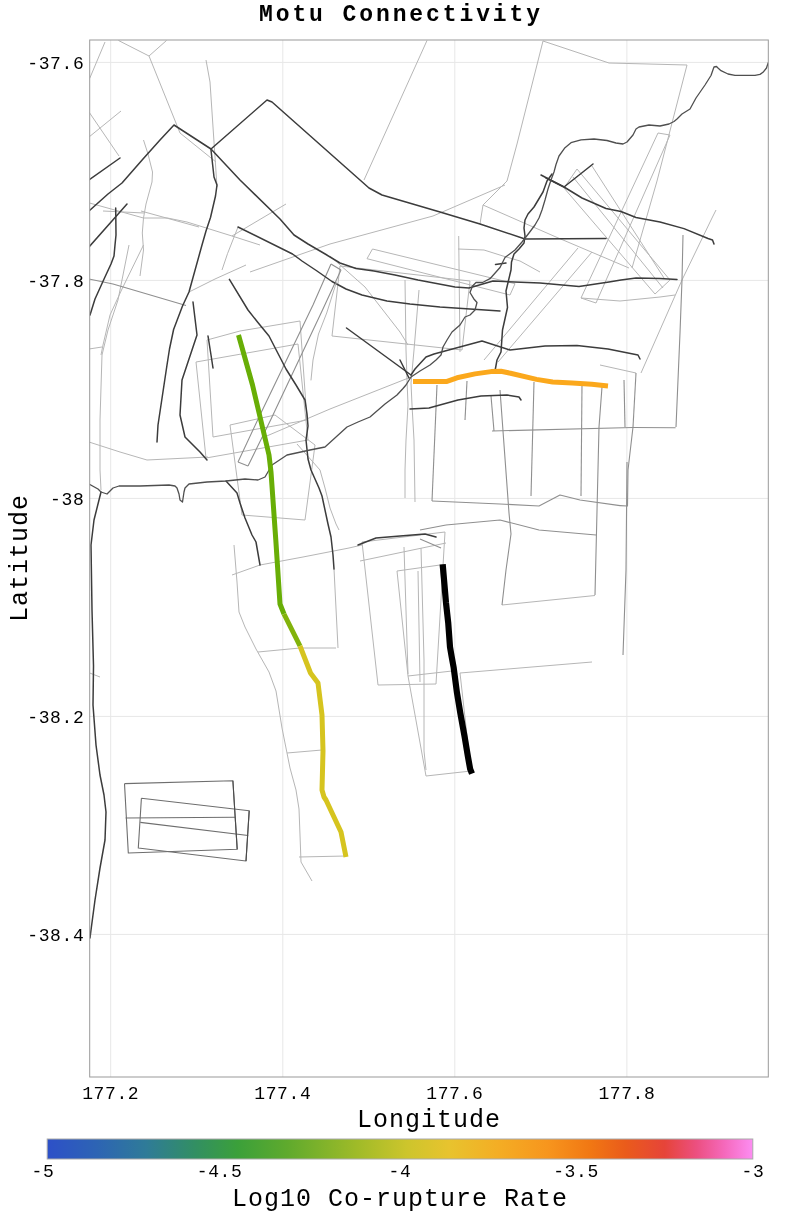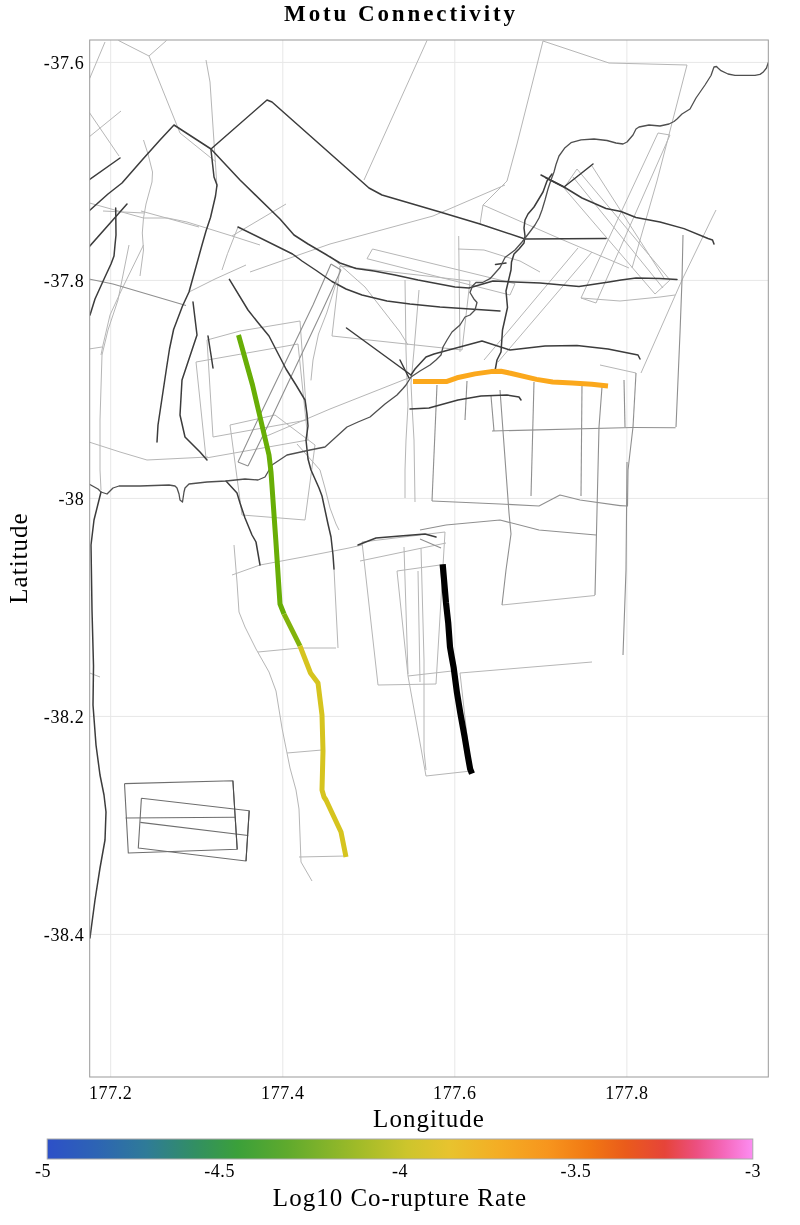--- a/index.html
+++ b/index.html
@@ -1,16 +1,16 @@
 <!DOCTYPE html>
 <html><head>
 <meta charset="utf-8">
 <style>
 html,body{margin:0;padding:0;background:#fff;}
-#fig{position:relative;width:800px;height:1225px;background:#fff;font-family:Liberation Serif, serif;}
+#fig{position:relative;width:800px;height:1225px;background:#fff;font-family:Liberation Mono, monospace;}
 svg{position:absolute;left:0;top:0;}
 text{fill:#000;}
 .tick{font-size:18px;letter-spacing:0.6px;}
 .axlab{font-size:25px;letter-spacing:1px;}
 .title{font-size:23px;font-weight:bold;letter-spacing:2.9px;}
 </style>
 </head>
 <body>
 <div id="fig">
 <svg width="800" height="1225" viewBox="0 0 800 1225">

